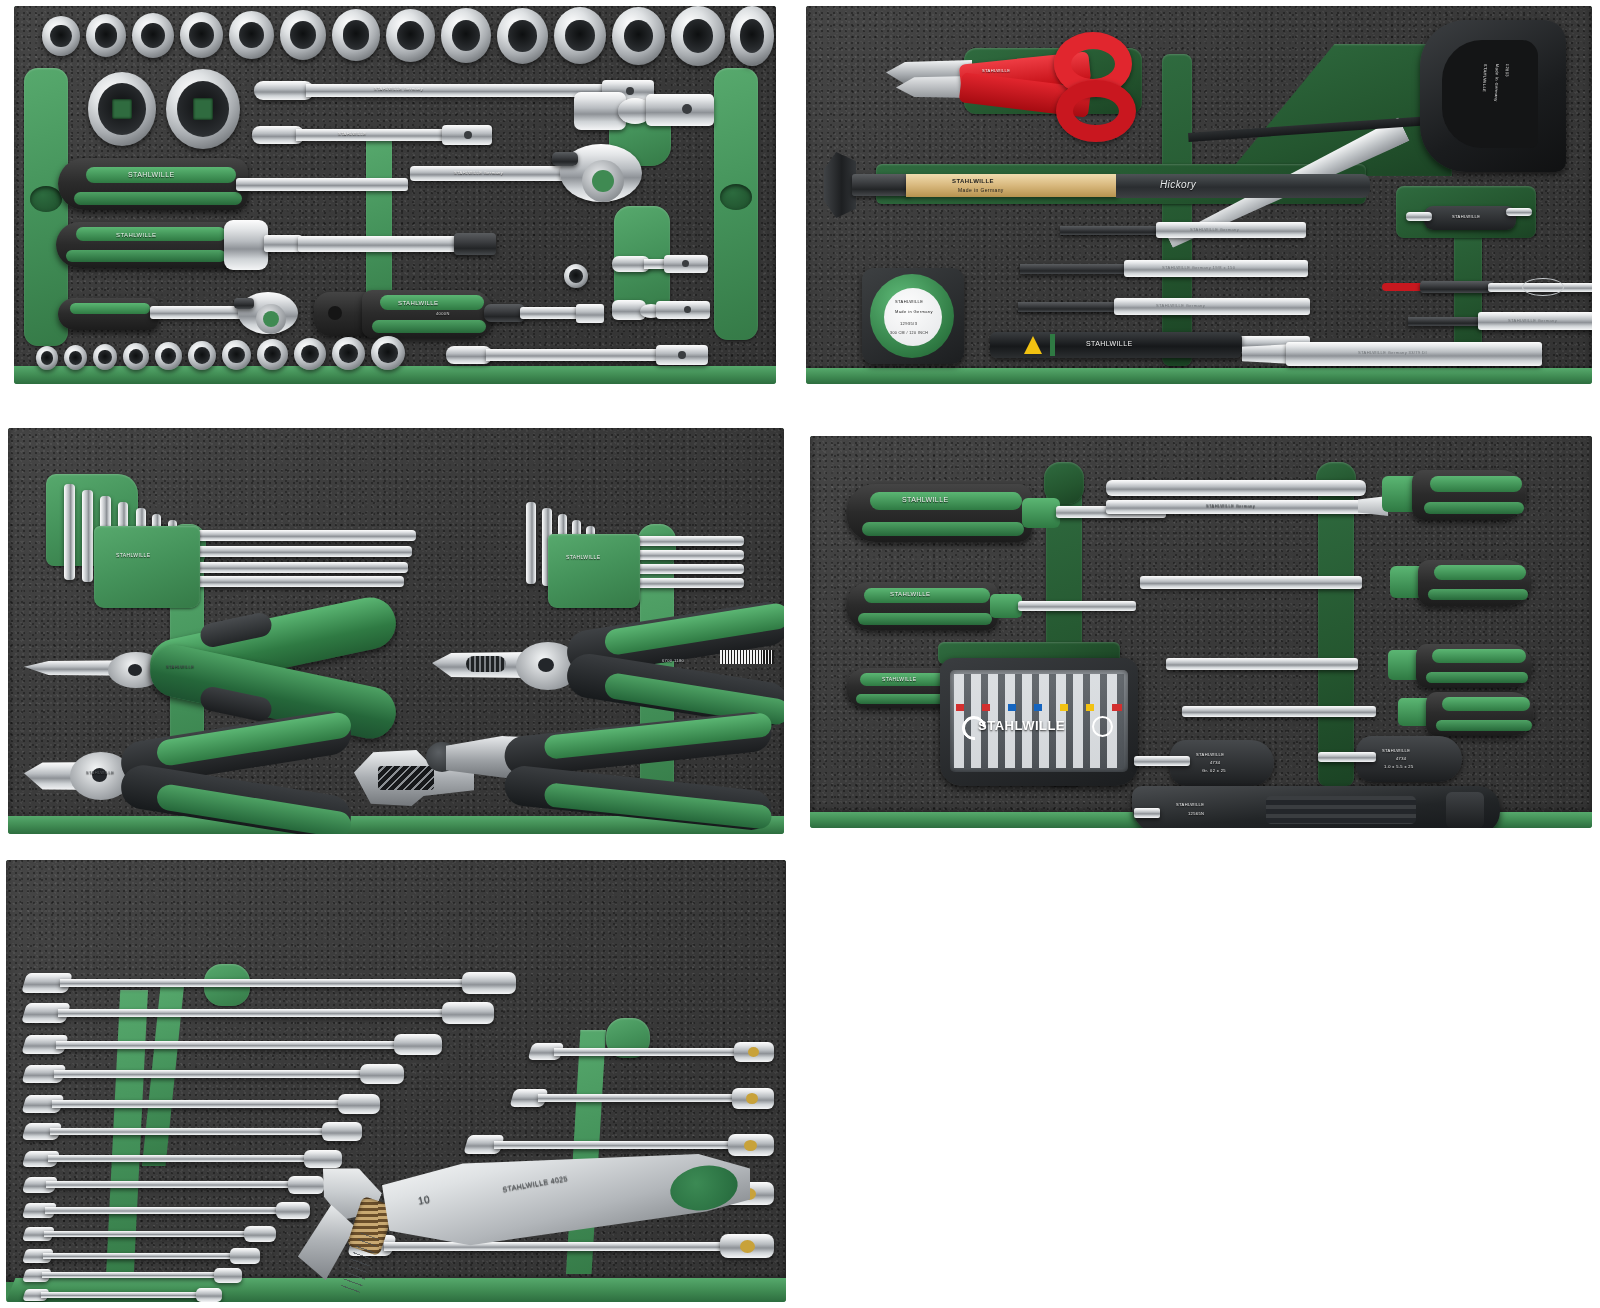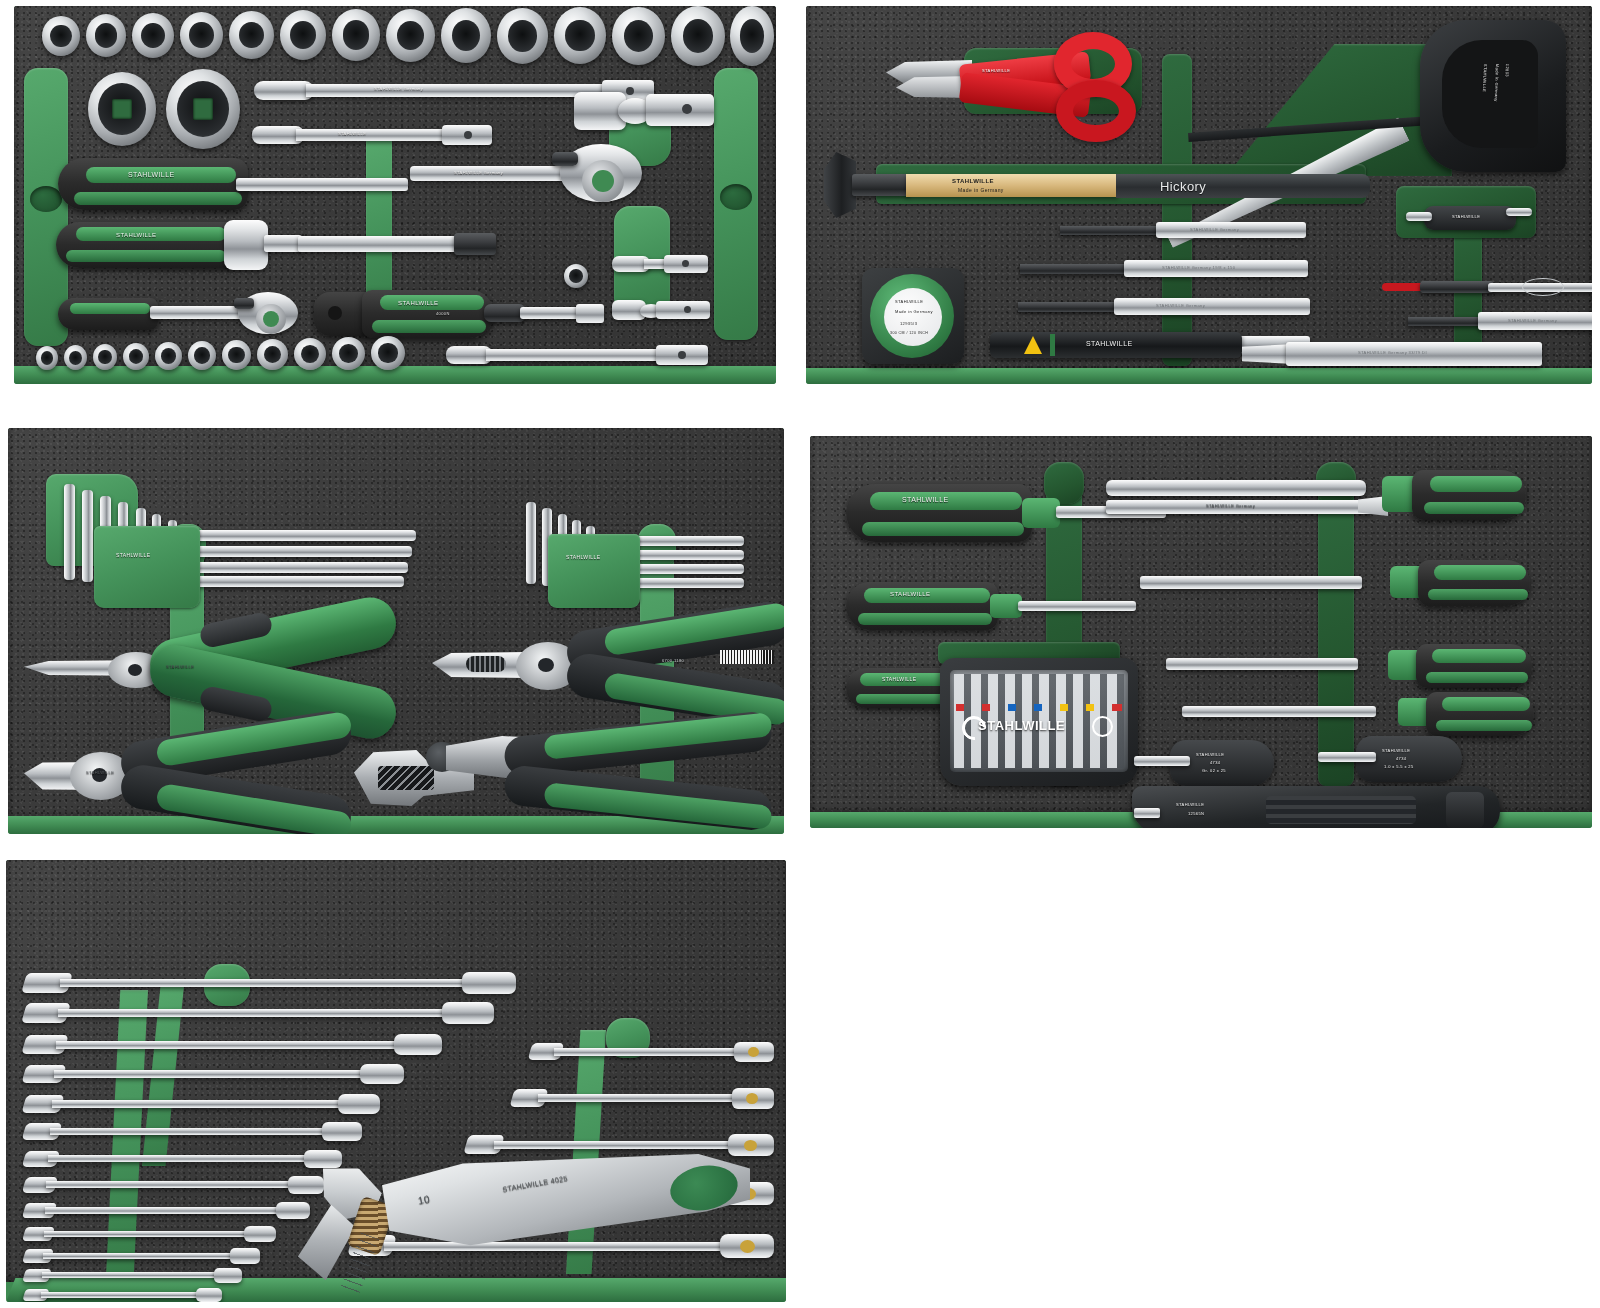--- a/index.html
+++ b/index.html
@@ -335,21 +335,21 @@
         box-shadow:0 3px 6px rgba(0,0,0,.6);"></div>
     <div class="dark-metal" style="left:28px;top:22px;width:58px;height:22px;border-radius:3px;"></div>
     <div style="position:absolute;left:82px;top:22px;width:212px;height:23px;
         background:linear-gradient(180deg,#f0dcaf,#d8b87d 50%,#b7934f);
         box-shadow:0 2px 4px rgba(0,0,0,.45);"></div>
     <div class="lbl dk" style="left:128px;top:26px;font-weight:bold;font-size:6px;">STAHLWILLE</div>
     <div class="lbl dk" style="left:134px;top:35px;font-size:5px;">Made in Germany</div>
     <div style="position:absolute;left:292px;top:22px;width:254px;height:24px;
         background:linear-gradient(180deg,#4e5356,#2a2d30 55%,#3d4043);
         border-radius:0 8px 8px 0;"></div>
-    <div class="lbl" style="left:336px;top:27px;font-size:13px;color:#e7e9ea;">Hickory</div>
+    <div class="lbl" style="left:336px;top:27px;font-size:10px;font-style:italic;color:#e7e9ea;">Hickory</div>
   </div>
 
   <div>
     <div style="position:absolute;left:254px;top:216px;width:246px;height:16px;">
       <div class="dark-metal" style="left:0;top:4px;width:104px;height:9px;"></div>
       <div class="chrome" style="left:96px;top:0;width:150px;height:16px;border-radius:3px;"></div>
       <div class="lbl tiny dk" style="left:130px;top:5px;color:#6d7175;">STAHLWILLE Germany</div>
     </div>
     <div style="position:absolute;left:214px;top:254px;width:288px;height:17px;">
       <div class="dark-metal" style="left:0;top:4px;width:112px;height:10px;"></div>

